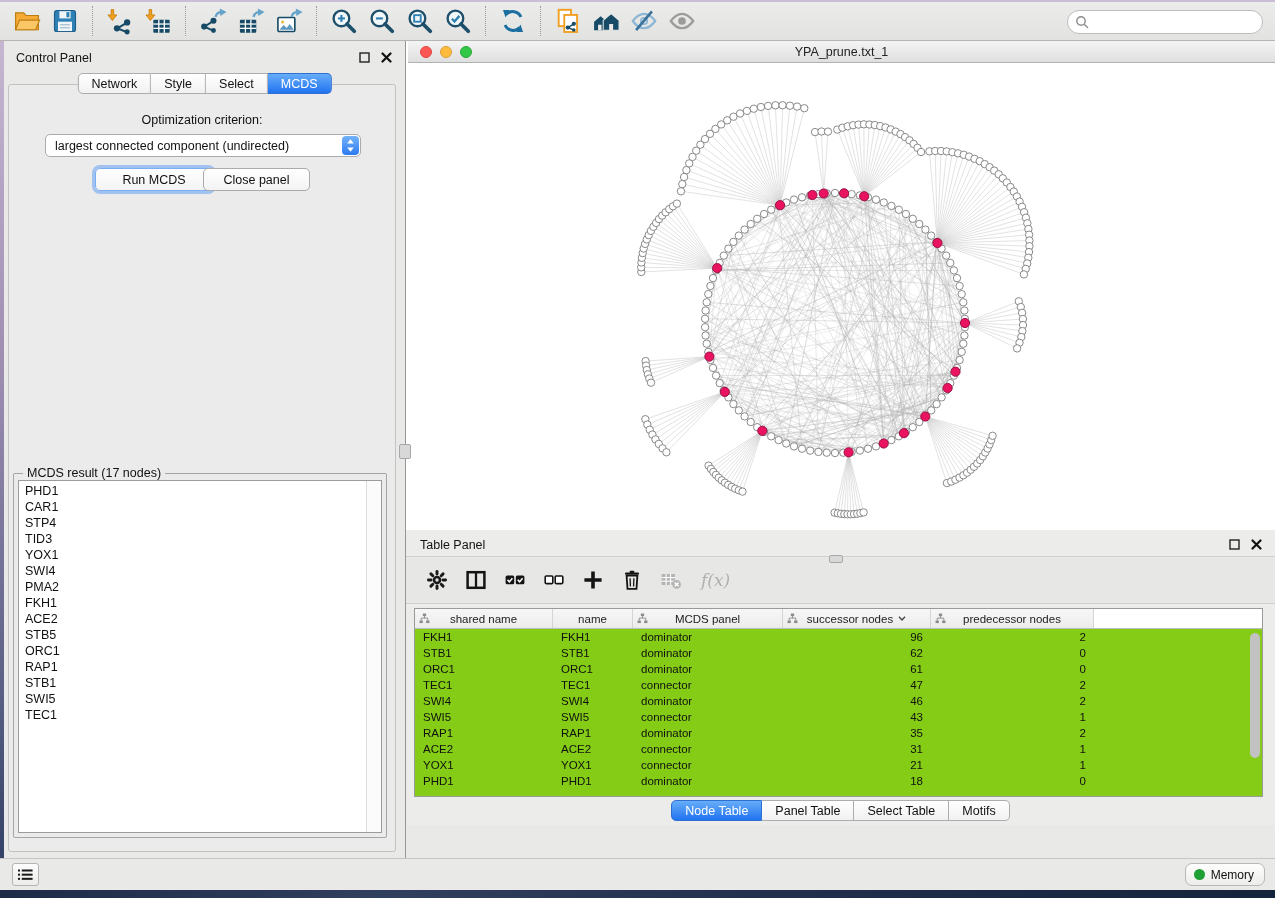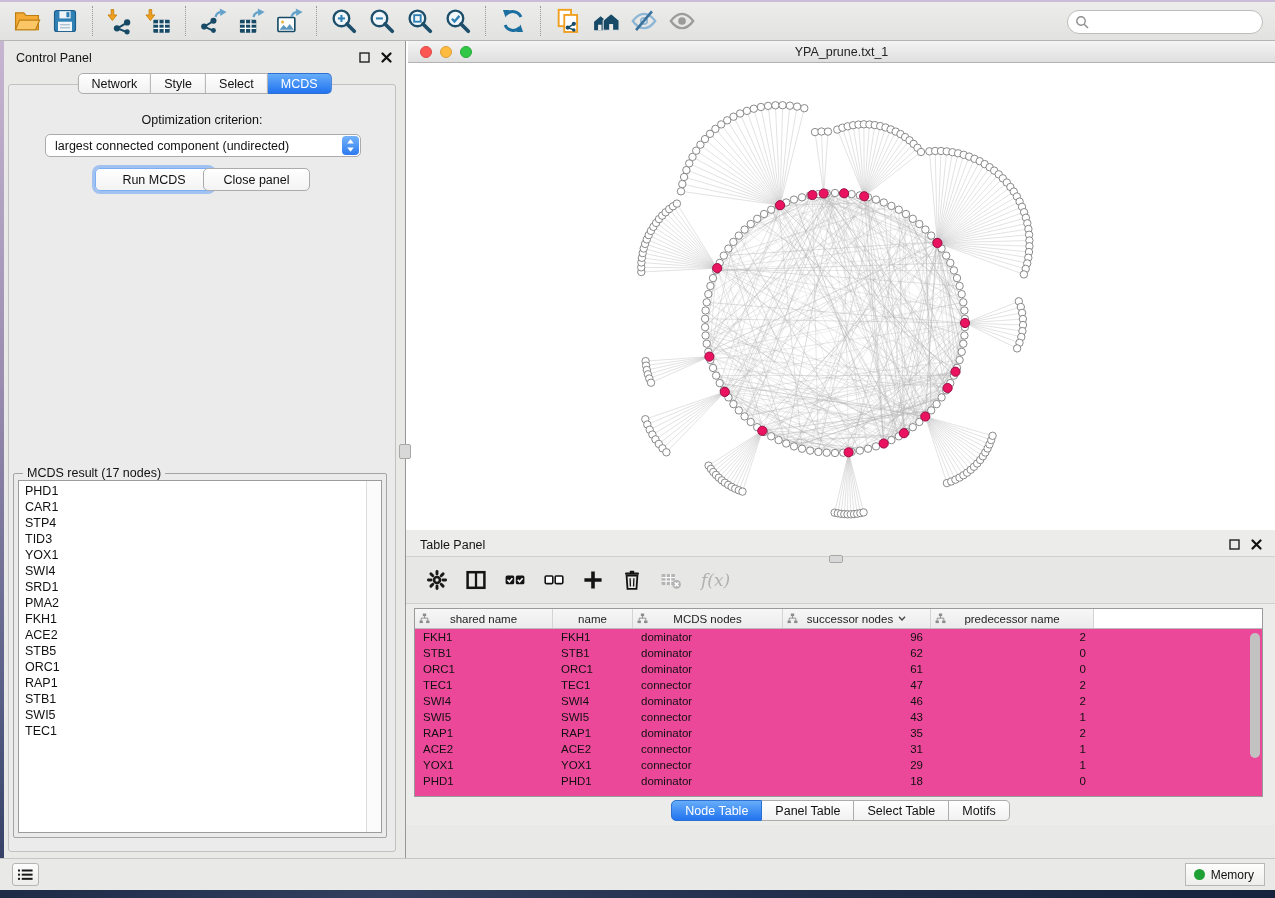--- a/index.html
+++ b/index.html
@@ -77,39 +77,39 @@
   
   .table-panel{left:406px;top:530px;width:869px;height:295px;background:#ececea}
   .tp-title{left:14px;top:8px}
   .tp-btns{right:12px;top:7px}
   .tp-toolbar{position:absolute;left:0;right:0;top:26px;height:48px;background:#e7e7e5;
     border-top:1px solid #d0d0d0;border-bottom:1px solid #cfcfcf;display:flex;align-items:center;padding-left:18px}
   .tt-btn{width:26px;height:26px;background:none;border:none;padding:1px;margin-right:13px;cursor:pointer}
   .tt-btn svg{width:100%;height:100%}
   .fx{font-family:"DejaVu Serif","Liberation Serif",serif;font-style:italic;font-size:17px;color:#b0b0b0;
     margin-left:4px;cursor:default}
-  .table-wrap{position:absolute;left:8px;right:12px;top:78px;bottom:28px;background:#ec4899;border:1px solid #9a9a9a;overflow:hidden}
+  .table-wrap{position:absolute;left:8px;right:12px;top:78px;bottom:28px;background:#84cc16;border:1px solid #9a9a9a;overflow:hidden}
   .thead{display:flex;height:20px;background:linear-gradient(#f7f7f7,#ececec);border-bottom:1px solid #bcbcbc}
   .th{position:relative;display:flex;align-items:center;justify-content:center;font-size:11.5px;color:#222;
     border-right:1px solid #d4d4d4;flex:0 0 auto;cursor:pointer}
   .th .th-tree{position:absolute;left:4px;width:11px;height:11px}
   .th .th-sort{width:8px;height:5px;margin-left:5px}
   .th.filler{flex:1;background:#fff;border-right:none}
   .tr{display:flex;height:16px;align-items:center}
   .td{font-size:11.5px;color:#111;flex:0 0 auto;padding-left:8px;white-space:nowrap;overflow:hidden}
   .td.num{text-align:right;padding-left:0;padding-right:8px}
   .t-scroll{position:absolute;right:2px;top:24px;width:10px;height:125px;background:#c2c2c2;border-radius:5px}
   .tp-tabs{position:absolute;left:0;right:0;bottom:4px;display:flex;justify-content:center}
   
   .status-bar{left:0;top:858px;width:1275px;height:32px;background:#e9e9e7;border-top:1px solid #c6c6c6}
   .sb-left-btn{position:absolute;left:12px;top:4px;width:27px;height:23px;background:linear-gradient(#fdfdfd,#ececea);
     border:1px solid #b5b5b5;border-radius:3px;padding:3px;cursor:pointer}
   .sb-left-btn svg{width:100%;height:100%}
   .memory-btn{position:absolute;right:10px;top:4px;height:23px;padding:0 10px 0 8px;display:flex;align-items:center;gap:6px;
-    background:linear-gradient(#fefefe,#ededea);border:1px solid #b8b8b8;border-radius:0;cursor:pointer}
+    background:linear-gradient(#fefefe,#ededea);border:1px solid #b8b8b8;border-radius:7px;cursor:pointer}
   .memory-dot{width:11px;height:11px;border-radius:50%}
   .memory-label{font-size:12px;color:#111}
 </style>
 </head>
 <body>
 
 <div class="abs top-strip"></div>
 
 <div class="abs toolbar">
   <div id="toolbar-icons" style="display:flex;align-items:center">
@@ -275,21 +275,20 @@
     <div class="abs group-box">
       <span class="group-legend">MCDS result (17 nodes)</span>
       <div class="mcds-list">
         <div class="mcds-items" id="mcds-list">
             <div class="mcds-item">PHD1</div>
             <div class="mcds-item">CAR1</div>
             <div class="mcds-item">STP4</div>
             <div class="mcds-item">TID3</div>
             <div class="mcds-item">YOX1</div>
             <div class="mcds-item">SWI4</div>
-            <div class="mcds-item">SRD1</div>
             <div class="mcds-item">PMA2</div>
             <div class="mcds-item">FKH1</div>
             <div class="mcds-item">ACE2</div>
             <div class="mcds-item">STB5</div>
             <div class="mcds-item">ORC1</div>
             <div class="mcds-item">RAP1</div>
             <div class="mcds-item">STB1</div>
             <div class="mcds-item">SWI5</div>
             <div class="mcds-item">TEC1</div>
           </div>
@@ -1180,21 +1179,21 @@
         </div>
         <div class="th" style="width:150px">
           <svg class="th-tree" viewBox="0 0 12 12">
             <g fill="#8b8b8b">
               <rect x="4.2" y="0.6" width="3.6" height="2.8"></rect>
               <rect x="0.6" y="8.2" width="3.6" height="2.8"></rect>
               <rect x="7.8" y="8.2" width="3.6" height="2.8"></rect>
             </g>
             <path d="M6 3.4v2.2M2.4 8.2V5.6h7.2v2.6" fill="none" stroke="#8b8b8b"></path>
           </svg>
-          <span>MCDS nodes</span>
+          <span>MCDS panel</span>
         </div>
         <div class="th" style="width:148px">
           <svg class="th-tree" viewBox="0 0 12 12">
             <g fill="#8b8b8b">
               <rect x="4.2" y="0.6" width="3.6" height="2.8"></rect>
               <rect x="0.6" y="8.2" width="3.6" height="2.8"></rect>
               <rect x="7.8" y="8.2" width="3.6" height="2.8"></rect>
             </g>
             <path d="M6 3.4v2.2M2.4 8.2V5.6h7.2v2.6" fill="none" stroke="#8b8b8b"></path>
           </svg>
@@ -1205,21 +1204,21 @@
         </div>
         <div class="th" style="width:163px">
           <svg class="th-tree" viewBox="0 0 12 12">
             <g fill="#8b8b8b">
               <rect x="4.2" y="0.6" width="3.6" height="2.8"></rect>
               <rect x="0.6" y="8.2" width="3.6" height="2.8"></rect>
               <rect x="7.8" y="8.2" width="3.6" height="2.8"></rect>
             </g>
             <path d="M6 3.4v2.2M2.4 8.2V5.6h7.2v2.6" fill="none" stroke="#8b8b8b"></path>
           </svg>
-          <span>predecessor name</span>
+          <span>predecessor nodes</span>
         </div>
         <div class="th filler"></div>
       </div>
     <div id="table-body">
         <div class="tr">
           <div class="td" style="width:138px">FKH1</div>
           <div class="td" style="width:80px">FKH1</div>
           <div class="td" style="width:150px">dominator</div>
           <div class="td num" style="width:148px">96</div>
           <div class="td num" style="width:163px">2</div>
@@ -1270,21 +1269,21 @@
           <div class="td" style="width:138px">ACE2</div>
           <div class="td" style="width:80px">ACE2</div>
           <div class="td" style="width:150px">connector</div>
           <div class="td num" style="width:148px">31</div>
           <div class="td num" style="width:163px">1</div>
         </div>
         <div class="tr">
           <div class="td" style="width:138px">YOX1</div>
           <div class="td" style="width:80px">YOX1</div>
           <div class="td" style="width:150px">connector</div>
-          <div class="td num" style="width:148px">29</div>
+          <div class="td num" style="width:148px">21</div>
           <div class="td num" style="width:163px">1</div>
         </div>
         <div class="tr">
           <div class="td" style="width:138px">PHD1</div>
           <div class="td" style="width:80px">PHD1</div>
           <div class="td" style="width:150px">dominator</div>
           <div class="td num" style="width:148px">18</div>
           <div class="td num" style="width:163px">0</div>
         </div>
       </div>

